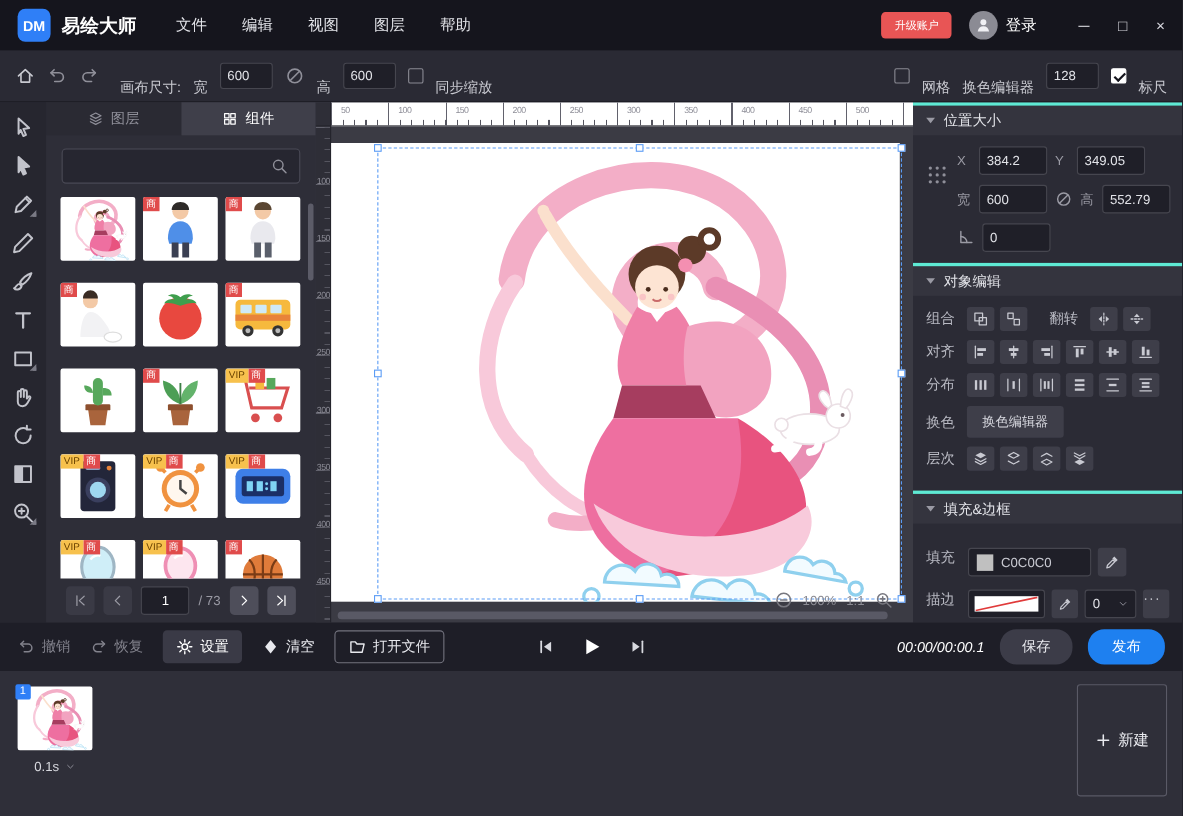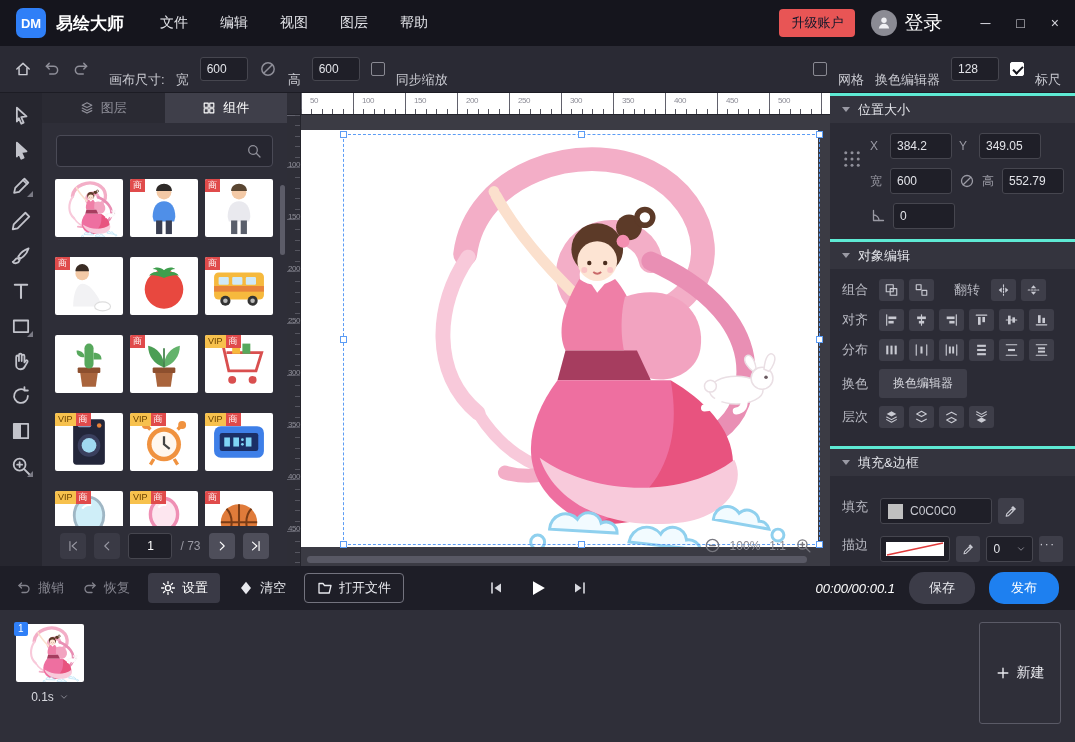--- a/index.html
+++ b/index.html
@@ -7,22 +7,22 @@
   #app{width:1075px;height:742px;position:relative;overflow:hidden;background:#2e2e38;color:#d8d9df;font-size:13px;}
   [data-icon]{display:inline-flex;align-items:center;justify-content:center;}
   [data-icon] svg{width:100%;height:100%;display:block;}
 
   
   .titlebar{height:46px;background:#15151d;display:flex;align-items:center;padding:0 16px;}
   .logo{width:30px;height:30px;border-radius:7px;background:#2f7ff7;color:#fff;font-weight:bold;font-size:13px;display:flex;align-items:center;justify-content:center;}
   .appname{font-size:17px;font-weight:bold;color:#fff;margin-left:10px;}
   .menus{display:flex;gap:32px;margin-left:36px;color:#e2e3e8;font-size:14px;}
   .tb-right{margin-left:auto;display:flex;align-items:center;gap:16px;}
-  .btn-upgrade{background:#e85555;color:#0f172a;font-size:13px;padding:5px 12px;border-radius:4px;border:none;}
-  .login{display:flex;align-items:center;gap:7px;color:#fff;font-size:19px;font-family:Liberation Serif, serif;}
+  .btn-upgrade{background:#e85555;color:#ffffff;font-size:10px;padding:5px 12px;border-radius:4px;border:none;}
+  .login{display:flex;align-items:center;gap:7px;color:#fff;font-size:14px;font-family:Liberation Serif, serif;}
   .avatar{width:26px;height:26px;border-radius:50%;background:#8b8b94;color:#f0f0f4;padding:5px;}
   .win-controls{display:flex;gap:26px;margin-left:22px;color:#d5d5dc;font-size:14px;}
   .win-btn{cursor:default;}
 
   
   .toolbar2{height:47px;background:#2a2a34;border-bottom:1px solid #1c1c24;display:flex;align-items:center;padding:0 14px;gap:11px;color:#c9cad1;}
   .tb-icon{width:18px;height:18px;color:#c9cad1;}
   .tb-icon.dim{color:#8f8f99;}
   .tb-label{font-size:13px;white-space:nowrap;margin-top:21px;}
   .tb-input{width:48px;height:24px;background:#1f1f28;border:1px solid #46464f;border-radius:3px;color:#e2e3e8;font-size:12px;padding:0 6px;outline:none;}

